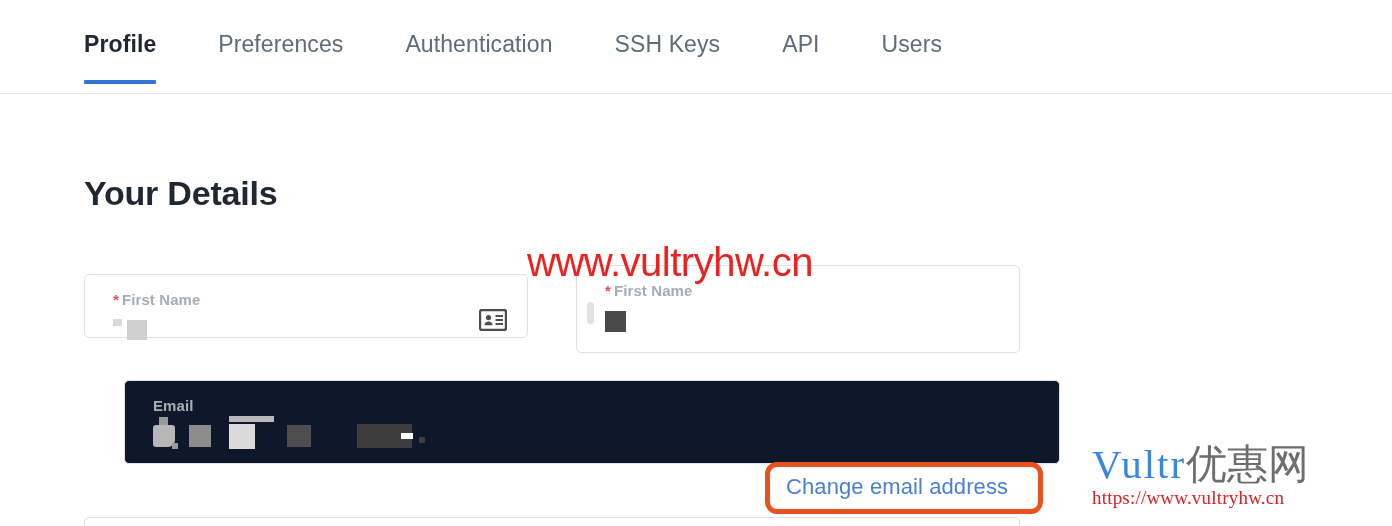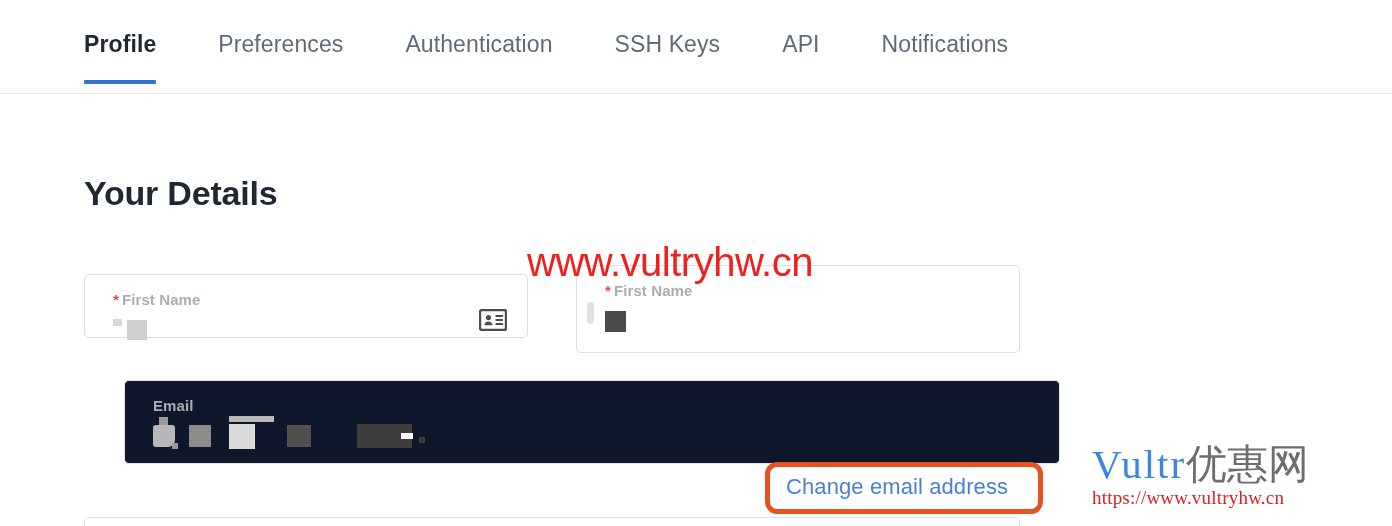--- a/index.html
+++ b/index.html
@@ -274,21 +274,21 @@
     <div class="tab">
       <span>Authentication</span>
     </div>
     <div class="tab">
       <span>SSH Keys</span>
     </div>
     <div class="tab">
       <span>API</span>
     </div>
     <div class="tab">
-      <span>Notifications</span>
+      <span>Users</span>
     </div>
   </div>
 </div>
 
 <div class="content">
 
   <h1 class="page-title">Your Details</h1>
 
   <div class="field first-name">
     <div class="field-label">

